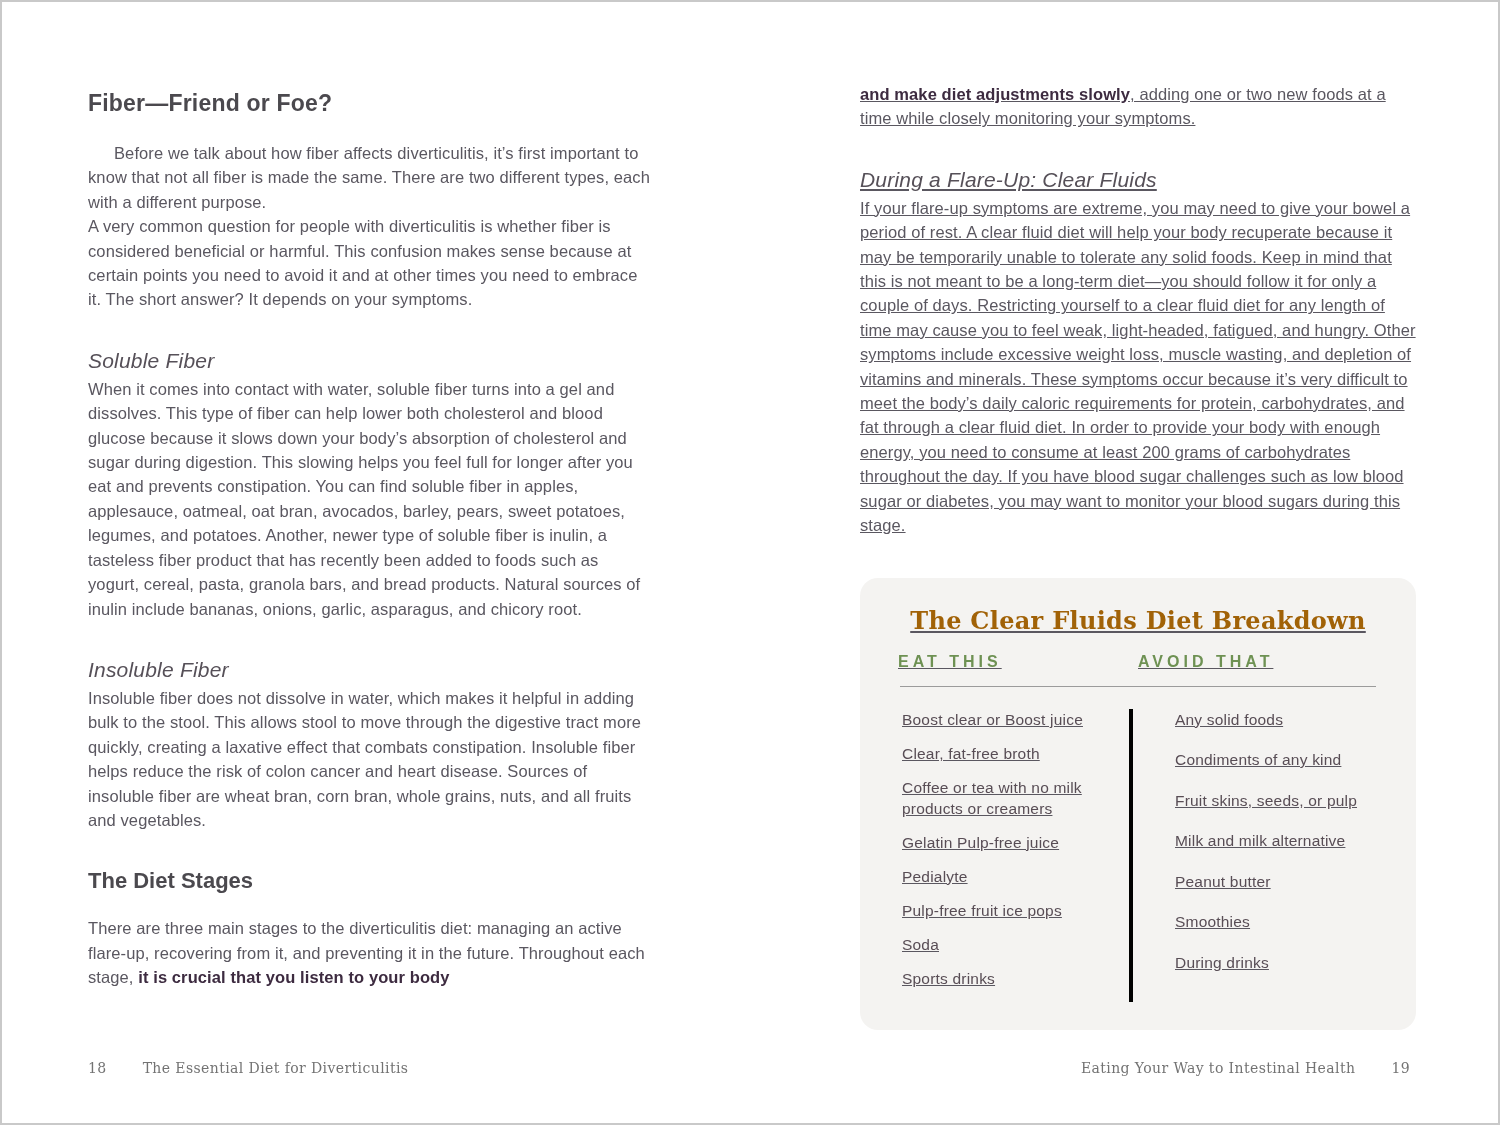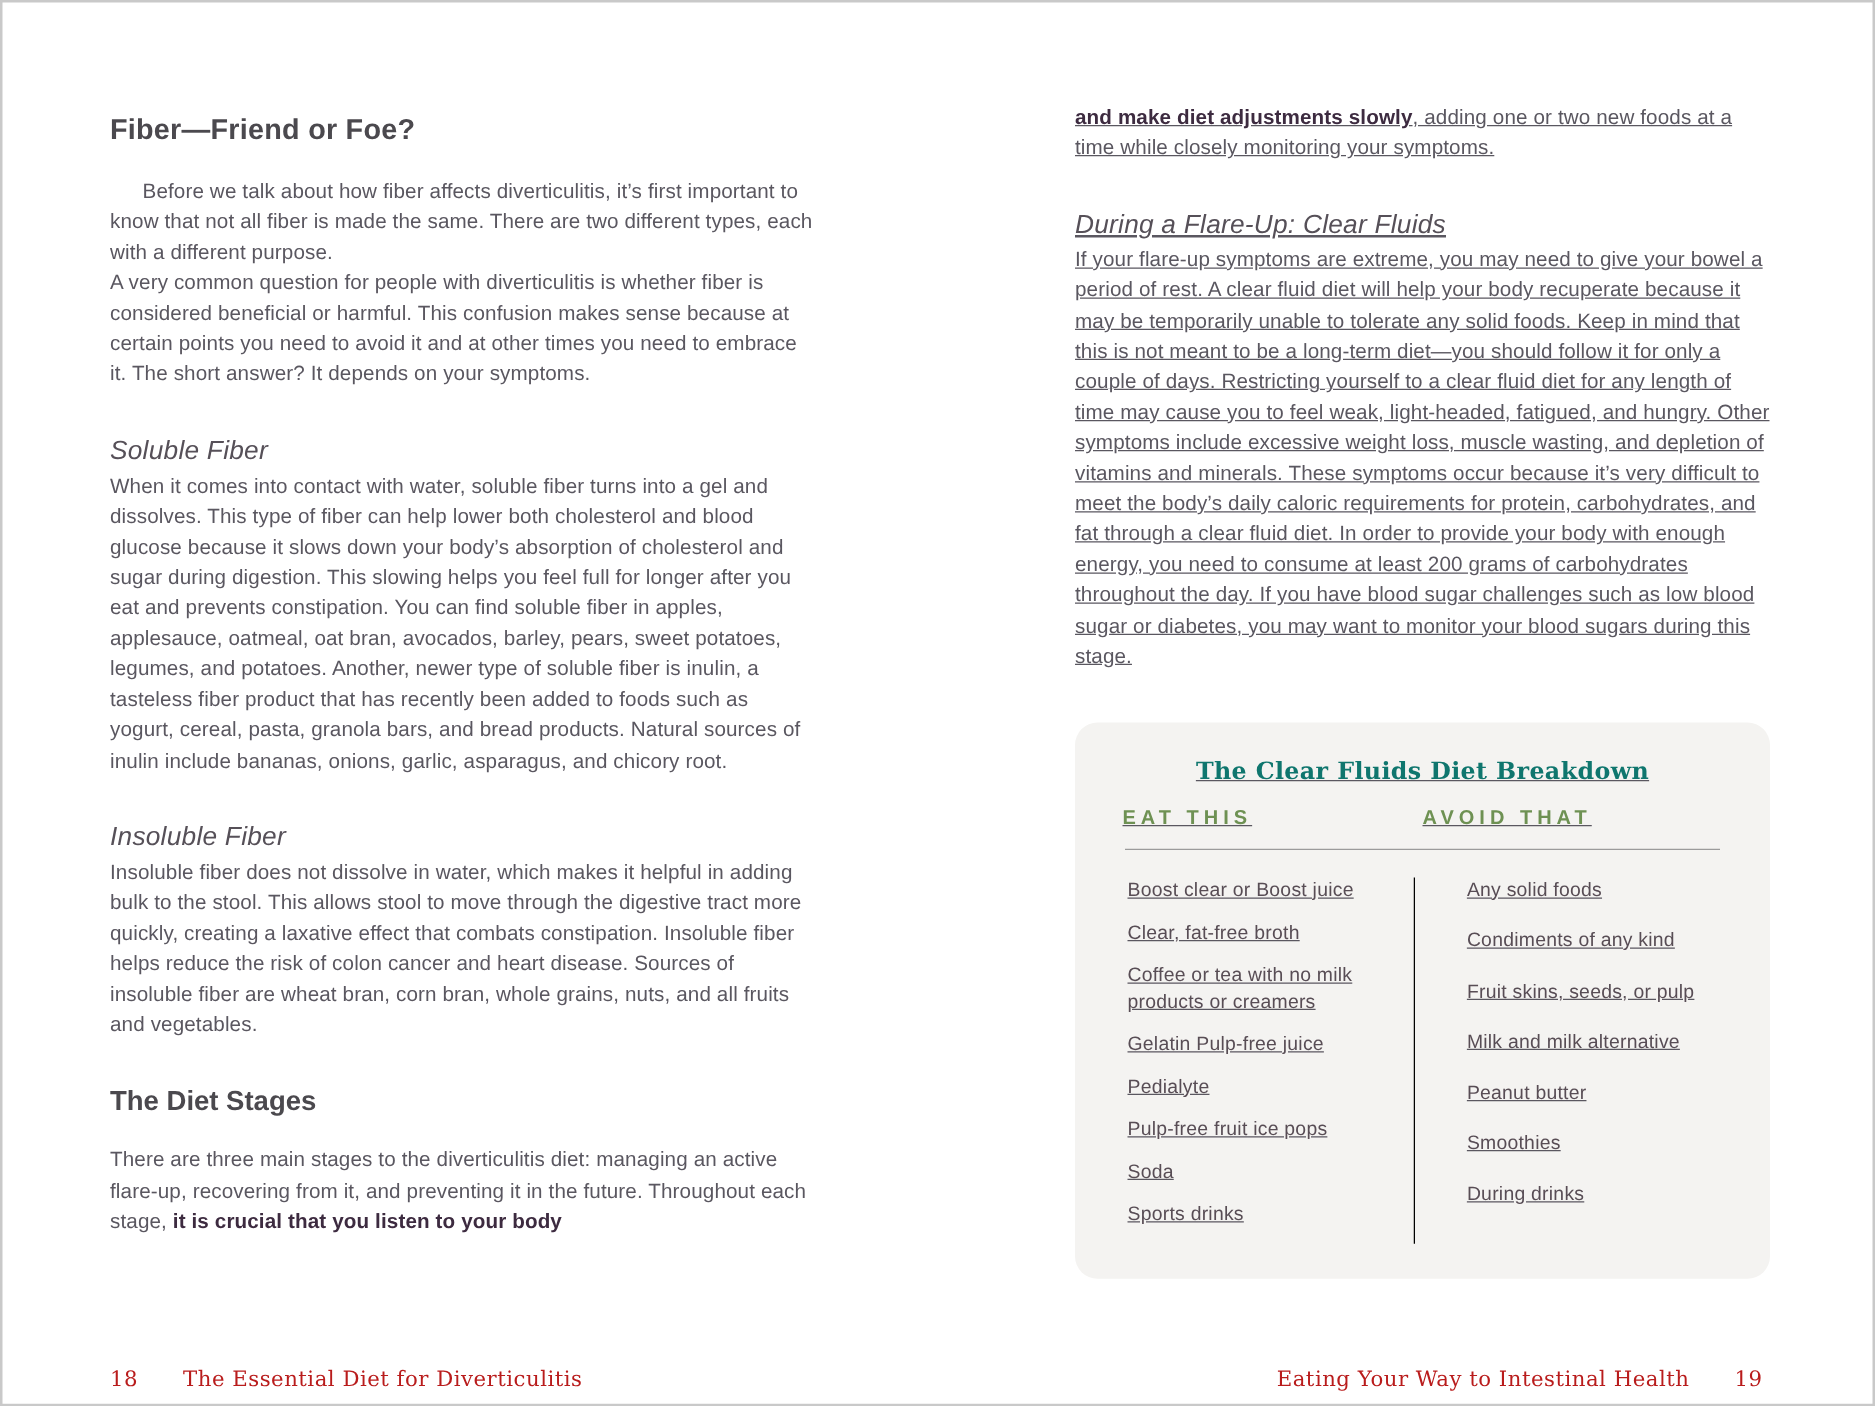--- a/index.html
+++ b/index.html
@@ -41,48 +41,48 @@
   .fluids-box {
     margin-top: 40px;
     background: #f4f3f1;
     border-radius: 18px;
     padding: 26px 38px 28px 38px;
     box-sizing: border-box;
     width: 556px;
   }
   .fluids-title {
     font-family: "DejaVu Serif", "Liberation Serif", serif;
-    font-size: 19px; font-weight: bold; color: #0f766e;
+    font-size: 24px; font-weight: bold; color: #a16207;
     text-align: center; margin: 2px 0 18px 0; letter-spacing: 0.3px;
   }
   .fluids-headers { display: flex; }
   .fluids-headers .hdr {
     flex: 1; text-align: left;
     font-size: 16px; font-weight: bold; color: #6e9153;
     letter-spacing: 4px;
   }
   .fluids-rule {
     border: none; border-top: 1px solid #9b9b9b;
     margin: 15px 2px 0 2px;
   }
   .fluids-cols { display: flex; margin-top: 22px; }
   .fluids-col { flex: 1; box-sizing: border-box; }
   .fluids-col.eat   { padding: 0 24px 0 4px; }
-  .fluids-col.avoid { border-left: 1px solid #000000; padding: 0 0 0 42px; }
+  .fluids-col.avoid { border-left: 4px solid #000000; padding: 0 0 0 42px; }
   .fluids-col .item {
     font-size: 15.5px; line-height: 21px; color: #584d55;
     letter-spacing: 0.2px;
   }
   .fluids-col.eat .item   { margin-bottom: 13px; }
   .fluids-col.avoid .item { margin-bottom: 19.5px; }
 
   .footer {
-    position: absolute; top: 1092px;
+    position: absolute; top: 1058px;
     font-family: "DejaVu Serif", "Liberation Serif", serif;
-    font-size: 17px; color: #b91c1c; letter-spacing: 0.4px;
+    font-size: 14px; color: #737373; letter-spacing: 0.4px;
   }
   .footer-left { left: 86px; }
   .footer-right { right: 88px; text-align: right; }
   .footer .pagenum-left { display: inline-block; margin-right: 36px; }
   .footer .pagenum-right { display: inline-block; margin-left: 36px; }
 </style>
 </head>
 <body>
 
 <div class="col col-left">

